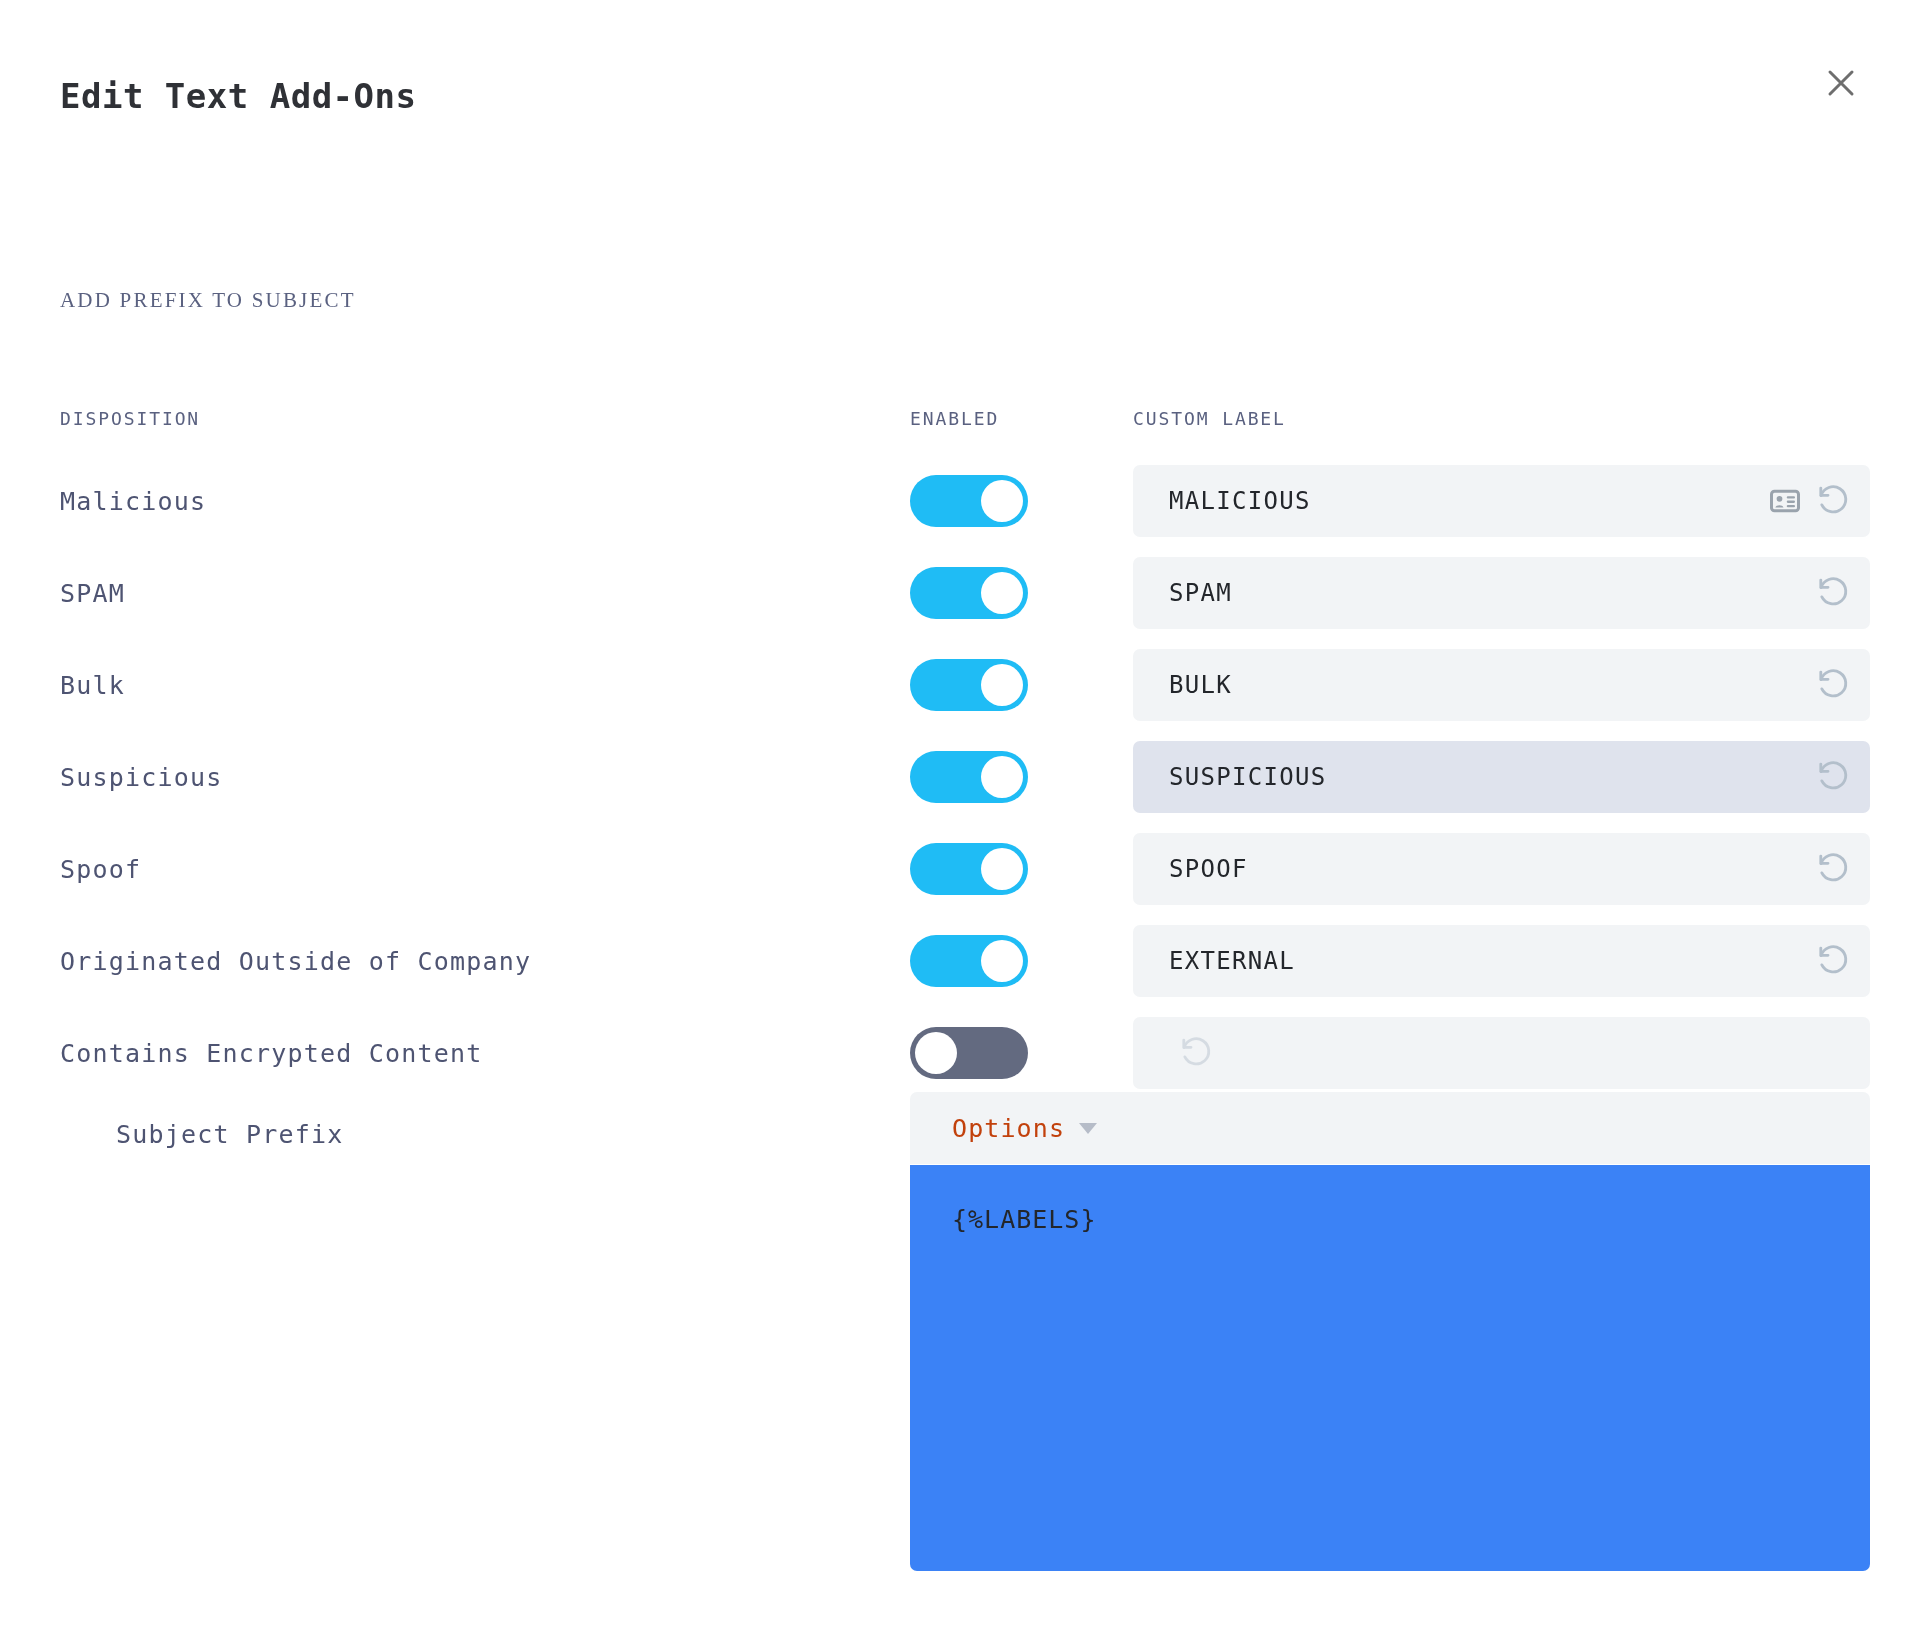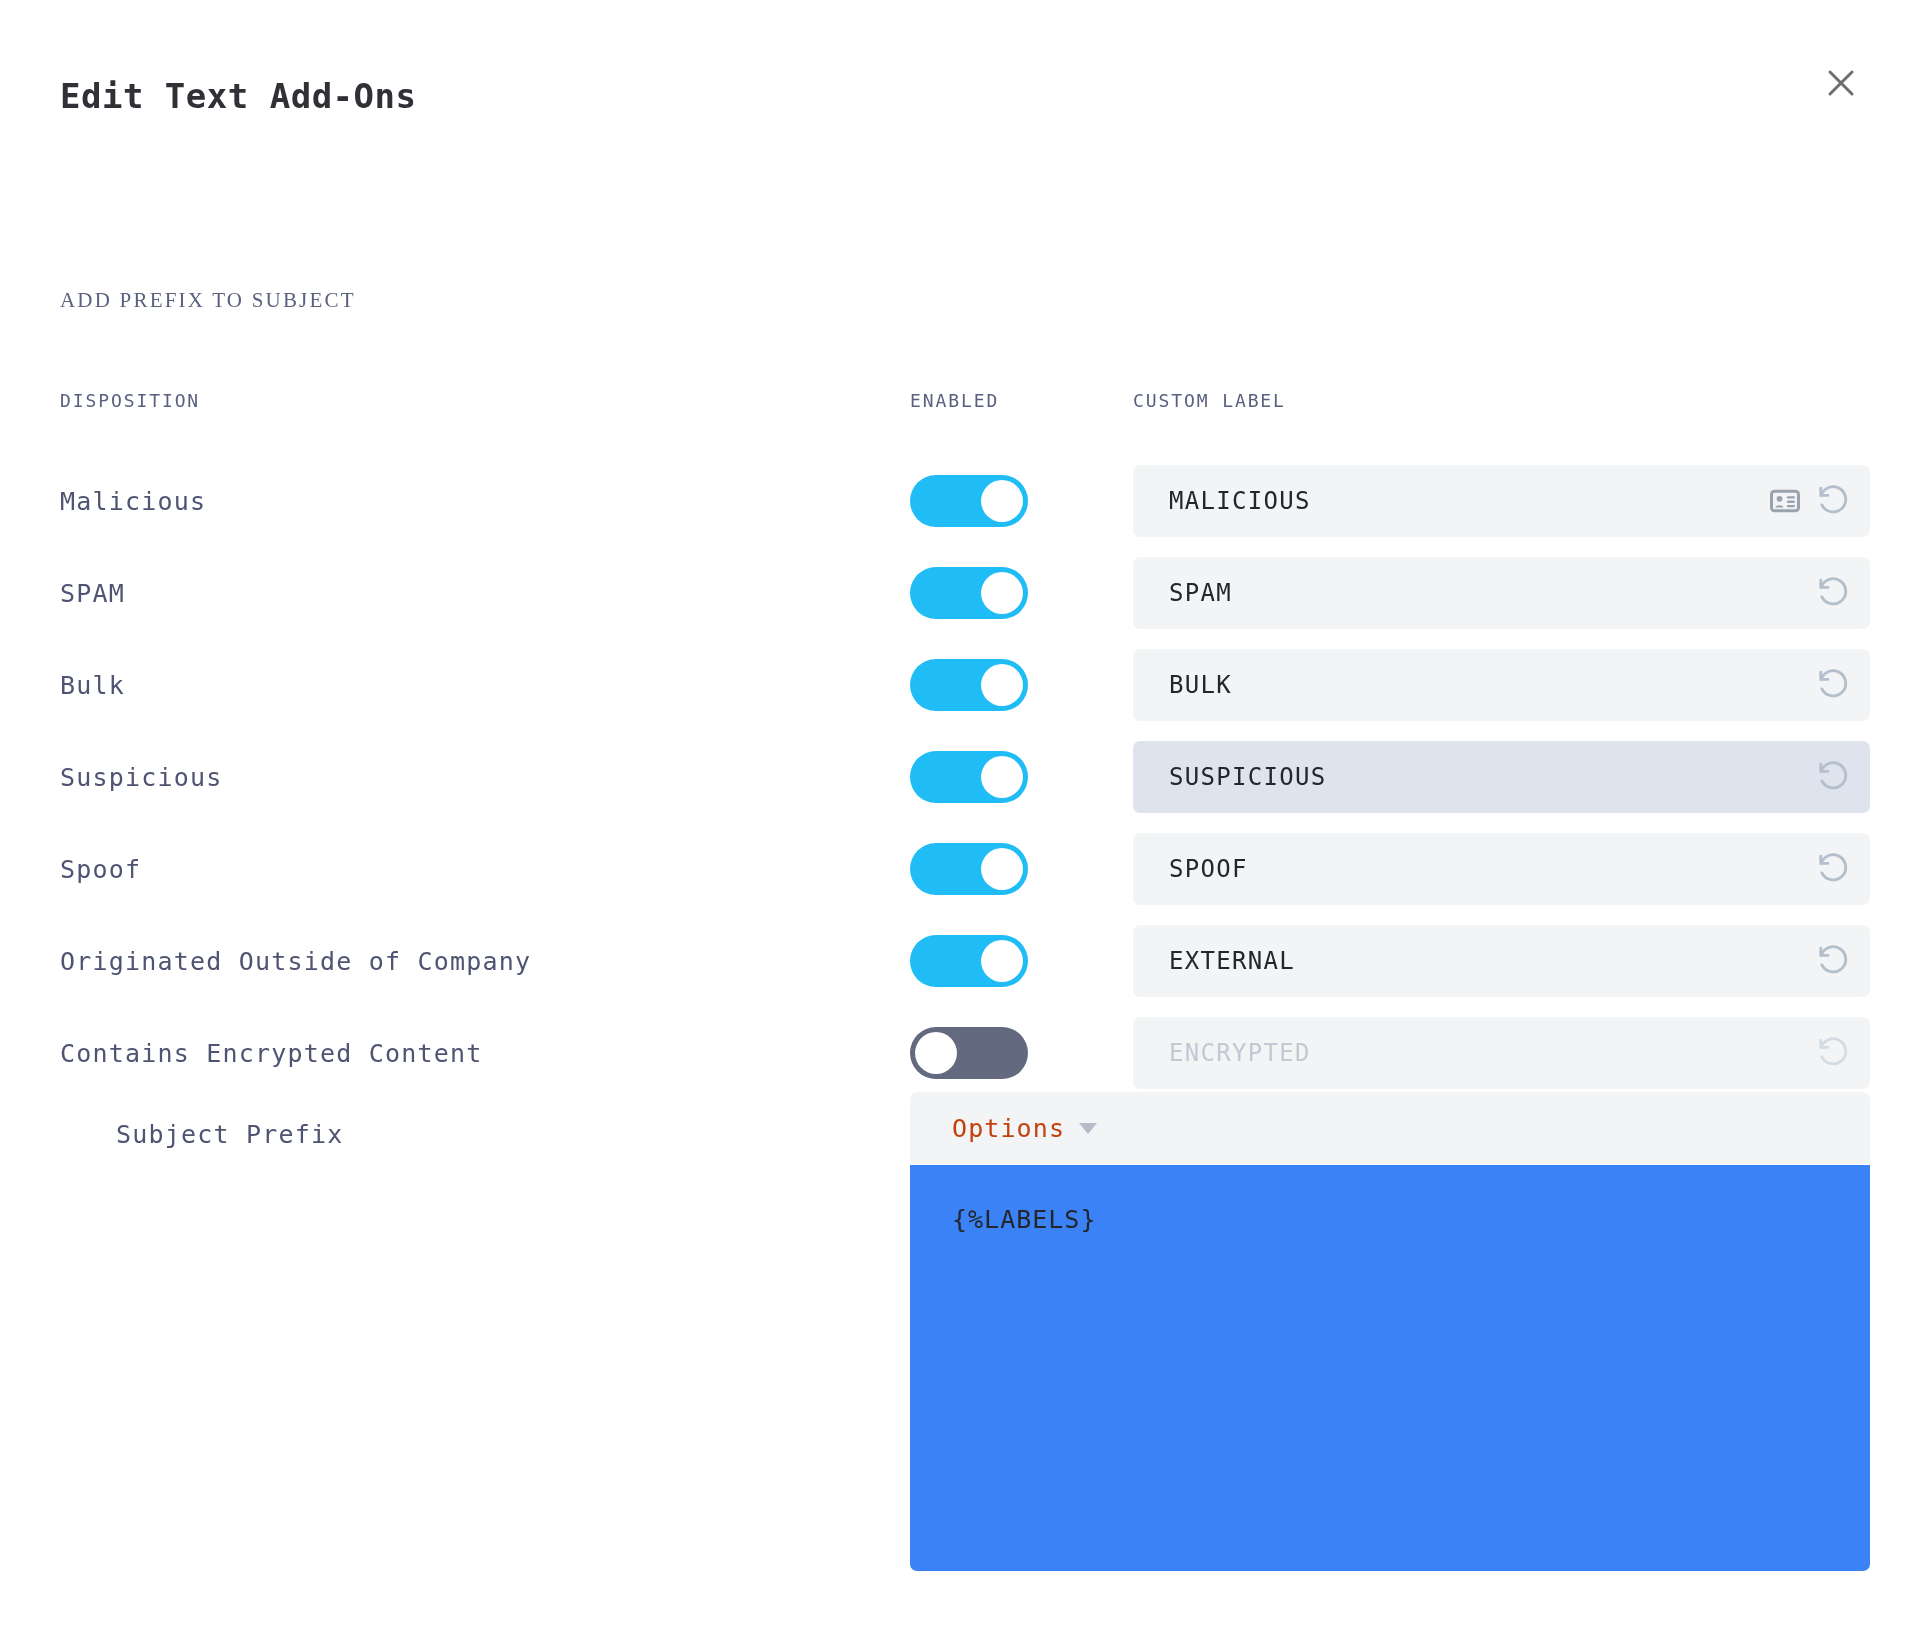--- a/index.html
+++ b/index.html
@@ -61,21 +61,21 @@
     font-size: 21px;
     letter-spacing: 2.2px;
     color: #5a6180;
     font-weight: 400;
     font-family: Liberation Serif, serif;
   }
 
   
   .col-headers {
     position: absolute;
-    top: 390px;
+    top: 408px;
     left: 0;
     width: 100%;
     height: 24px;
   }
   .col-head {
     position: absolute;
     font-size: 18px;
     letter-spacing: 1.9px;
     color: #5a6180;
     font-weight: 400;
@@ -370,21 +370,20 @@
             </button>
           </span>
     </div>
       </div>
       <div class="row">
         <div class="row-label">Contains Encrypted Content</div>
         <button class="toggle off">
       <span class="knob"></span>
     </button>
         <div class="label-box  disabled">
-      <span class="label-value">ENCRYPTED</span>
       <span class="row-icons">
             <button class="icon-btn muted">
               <svg width="36" height="36" viewBox="0 0 24 24" fill="none">
   <path d="M3.2 8.2 L3.2 3.4 M3.2 8.2 L8 8.2" stroke="#b3bfcb" stroke-width="1.9" stroke-linecap="round"></path>
   <path d="M3.4 8.4 A8.4 8.4 0 1 1 3.9 14.6" stroke="#b3bfcb" stroke-width="1.9" stroke-linecap="round" fill="none"></path>
 </svg>
             </button>
           </span>
     </div>
       </div>

